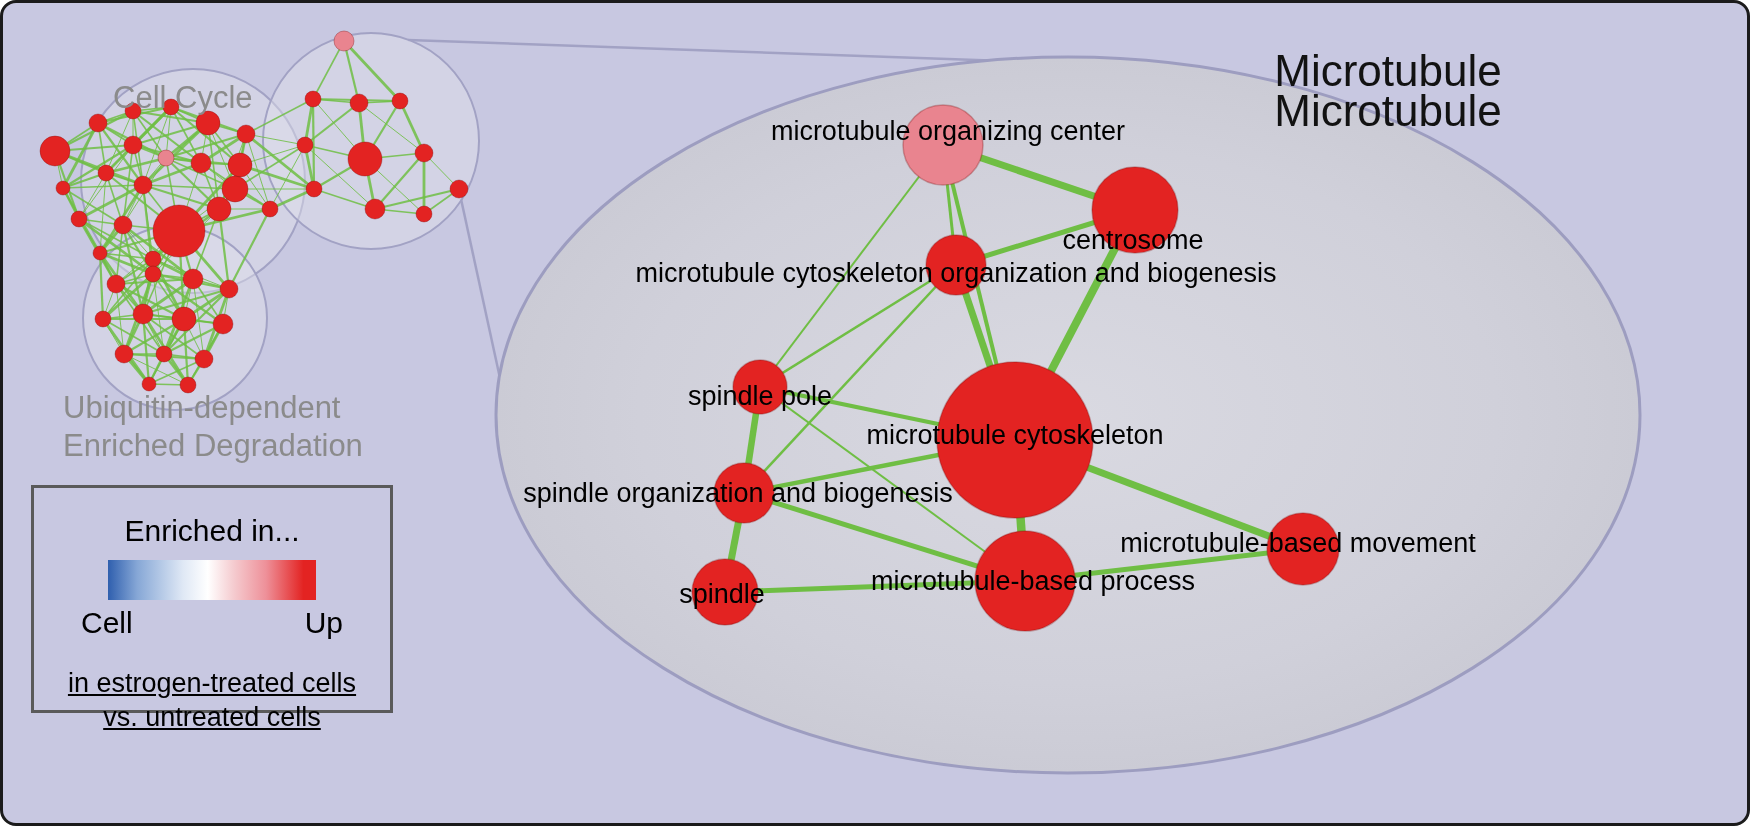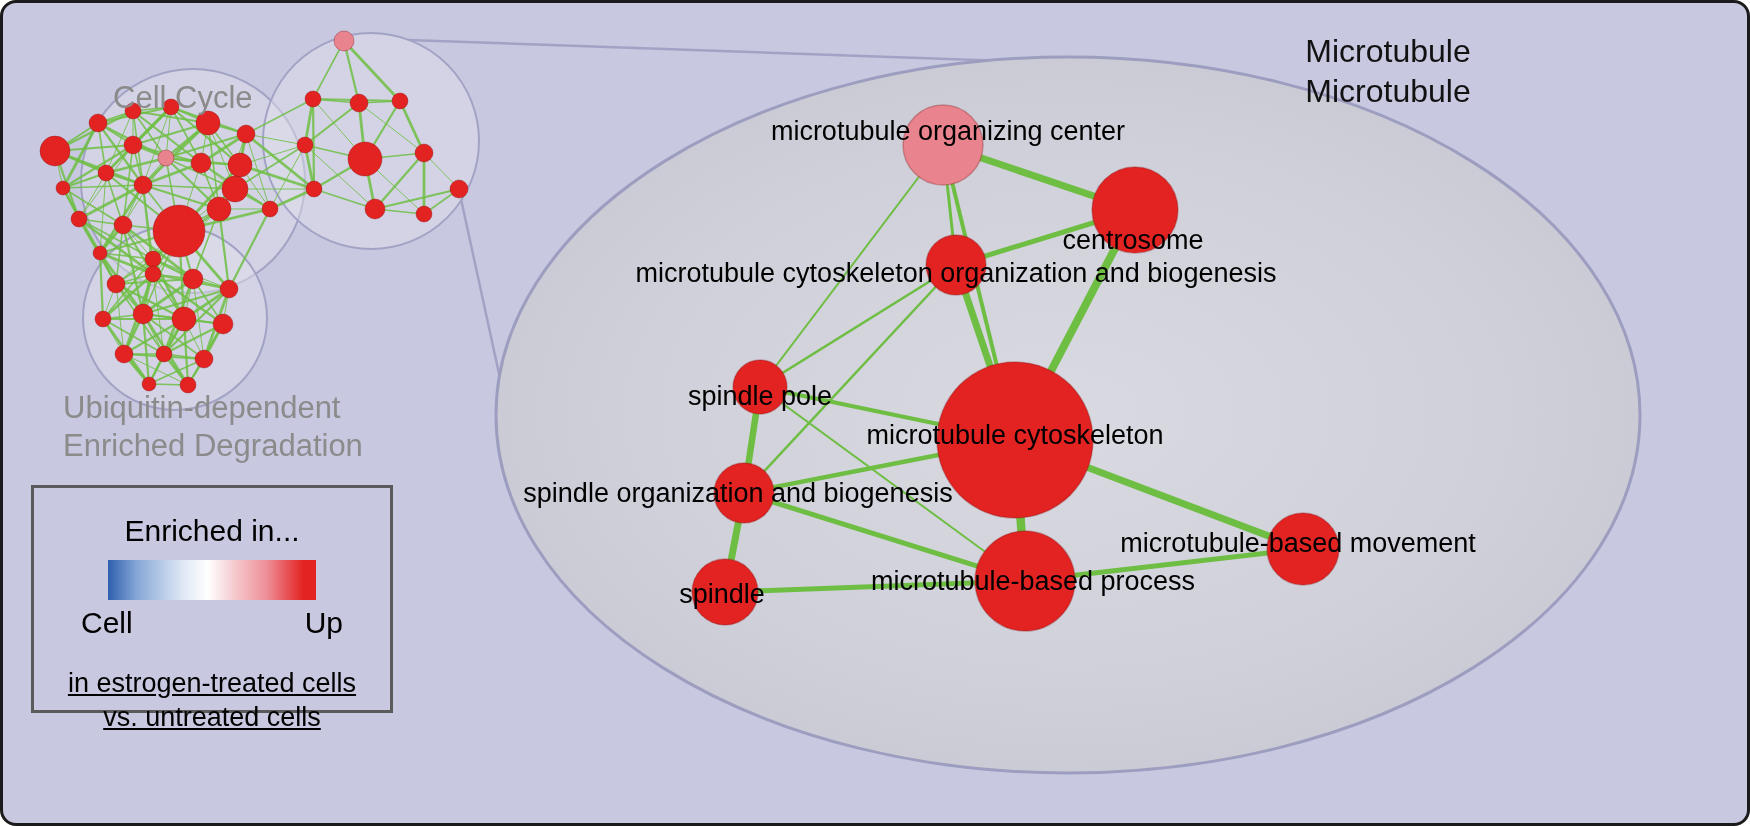--- a/index.html
+++ b/index.html
@@ -5,22 +5,22 @@
   html,body{margin:0;padding:0;background:#ffffff;font-family:"Liberation Sans",sans-serif;}
   .canvas{
     position:relative;width:1750px;height:826px;box-sizing:border-box;
     background:#c8c8e1;border:3px solid #1b1b1b;border-radius:16px;overflow:hidden;
   }
   #network-svg{position:absolute;left:0;top:0;width:1750px;height:826px;z-index:1;}
   .txt-layer{position:absolute;inset:0;z-index:2;pointer-events:none;}
   .cluster-label{position:absolute;color:#8b8b8b;}
   .cell-cycle-label{left:110px;top:42px;font-size:31px;margin-top:35px;}
   .ubiquitin-label{left:34px;top:386px;font-size:31px;line-height:38px;margin-left:26px;}
-  .mt-title{position:absolute;left:1235px;top:28px;width:300px;text-align:center;
-    font-size:32px;line-height:40px;color:#121212;}
+  .mt-title{position:absolute;left:1235px;top:48px;width:300px;text-align:center;
+    font-size:44px;line-height:40px;color:#121212;}
   .legend{
     position:absolute;left:28px;top:482px;width:362px;height:228px;box-sizing:border-box;
     border:3px solid #5a5a5a;padding-top:26px;z-index:3;background:transparent;
   }
   .legend-title{text-align:center;font-size:30px;color:#000;}
   .legend-bar{width:208px;height:40px;margin:12px auto 0;}
   .legend-row{display:flex;justify-content:space-between;width:262px;margin:6px auto 0;
     font-size:30px;color:#000;}
   .legend-caption{margin-top:26px;text-align:center;font-size:27px;line-height:34px;color:#000;text-decoration:underline;}
 </style>

